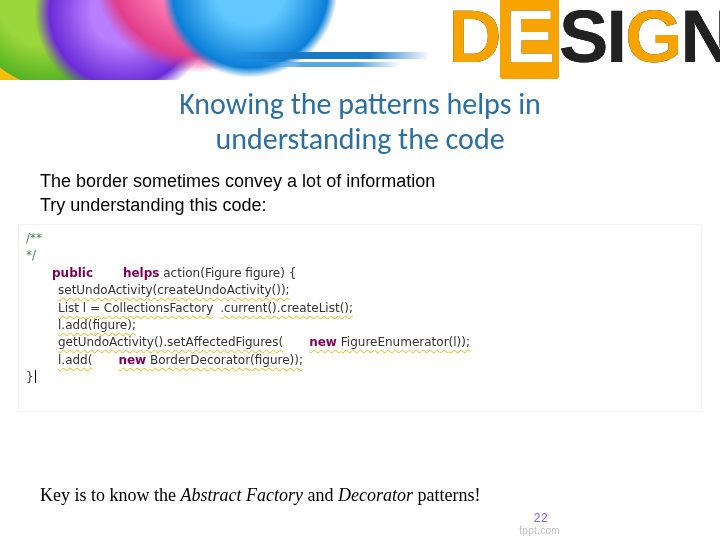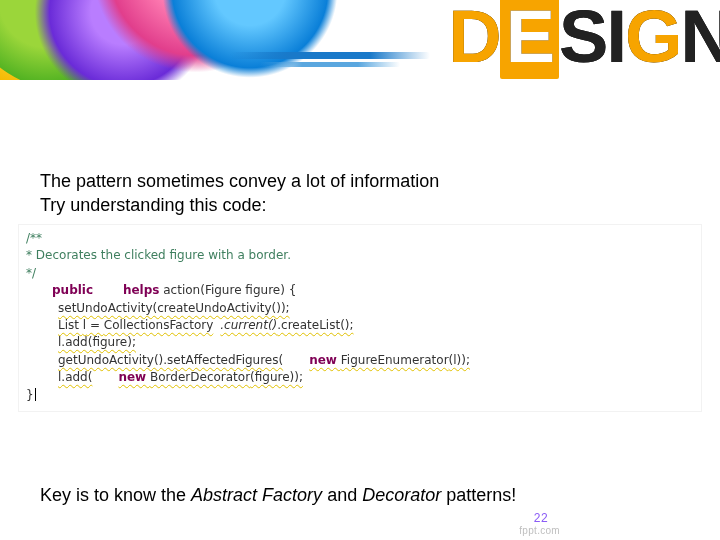--- a/index.html
+++ b/index.html
@@ -37,27 +37,27 @@
   .body1 { position: absolute; top: 170px; left: 40px; width: 640px; color: #000; font-family: Arial, Helvetica, sans-serif; font-size: 18px; line-height: 1.32; }
 
   
   .code { position: absolute; top: 224px; left: 18px; width: 684px; height: 188px; background: #fff;
           font-family: Verdana, "DejaVu Sans", Arial, sans-serif; font-size: 12px; line-height: 1.45; color: #333;
           box-shadow: 0 0 0 1px rgba(0,0,0,.05) inset; padding: 6px 8px 4px; }
   .code .ln { white-space: pre; }
   .c-comment { color: #3f7f5f; }
   .c-kw { color: #7f0055; font-weight: bold; margin-left: 26px; }
   .c-id { color: #333; }
-  .c-static { font-style: italic; color: #333; margin-left: 7px; }
+  .c-static { color: #333; margin-left: 7px; }
   .wavy { text-decoration: underline wavy #e0c000 1px; text-underline-offset: 3px; }
   .code .ind1 { padding-left: 32px; }
   .cursor { display: inline-block; width: 1px; height: 13px; background:#000; vertical-align: -2px; margin-left: 1px; }
 
   
-  .keyline { position: absolute; left: 40px; bottom: 34px; width: 640px; font-family: Liberation Sans, sans-serif; font-size: 18px; color: #000; margin-top: 28px; }
+  .keyline { position: absolute; left: 40px; bottom: 34px; width: 640px; font-family: Liberation Serif, serif; font-size: 18px; color: #000; margin-top: 28px; }
   .keyline .i { font-style: italic; }
 
   .pagenum { position: absolute; right: 24px; bottom: 14px; font-size: 12px; color: #8b5cf6; font-family: Liberation Mono, monospace; }
   .watermark { position: absolute; right: 12px; bottom: 4px; font-size: 10px; color: #bfbfbf; font-family: Arial, sans-serif; letter-spacing: .3px; }
 </style>
 </head>
 <body>
 
 <div class="slide">
 
@@ -69,29 +69,32 @@
       <div class="ribbon r3"></div>
       <div class="ribbon r4"></div>
       <div class="r-stripe"></div>
       <div class="r-stripe2"></div>
     </div>
     <div class="banner-word">
       <span class="d" style="color:#f7a400;">D</span><span class="bw-boxE">E</span><span style="color:#222;">S</span><span style="color:#222;">I</span><span style="color:#f7a400;">G</span><span style="color:#222;">N</span>
     </div>
   </div>
 
+  <div class="title">
+    <div>Knowing the patterns helps in</div>
+    <div>understanding the code</div>
+  </div>
 
   <div class="body1">
-    <div>The pattern sometimes convey a lot of information</div>
+    <div>The border sometimes convey a lot of information</div>
     <div>Try understanding this code:</div>
   </div>
 
   <div class="code">
     <div class="ln c-comment">/**</div>
-    <div class="ln c-comment">* Decorates the clicked figure with a border.</div>
     <div class="ln c-comment">*/</div>
     <div class="ln"><span class="c-kw">public</span> <span class="c-kw">helps</span> <span class="c-id">action</span>(<span class="c-id">Figure</span> <span class="c-id">figure</span>) {</div>
     <div class="ln ind1 wavy">setUndoActivity(createUndoActivity());</div>
     <div class="ln ind1 wavy"><span class="c-id">List</span> <span class="c-id">l</span><span> = </span><span class="c-id">CollectionsFactory</span><span class="c-static">.current()</span><span>.createList();</span></div>
     <div class="ln ind1 wavy">l.add(figure);</div>
     <div class="ln ind1 wavy"><span>getUndoActivity().setAffectedFigures(</span><span class="c-kw">new</span> <span class="c-id">FigureEnumerator</span><span>(l));</span></div>
     <div class="ln ind1 wavy"><span>l.add(</span><span class="c-kw">new</span> <span class="c-id">BorderDecorator</span><span>(figure));</span></div>
     <div class="ln"><span>}</span><span class="cursor"></span></div>
   </div>
 

